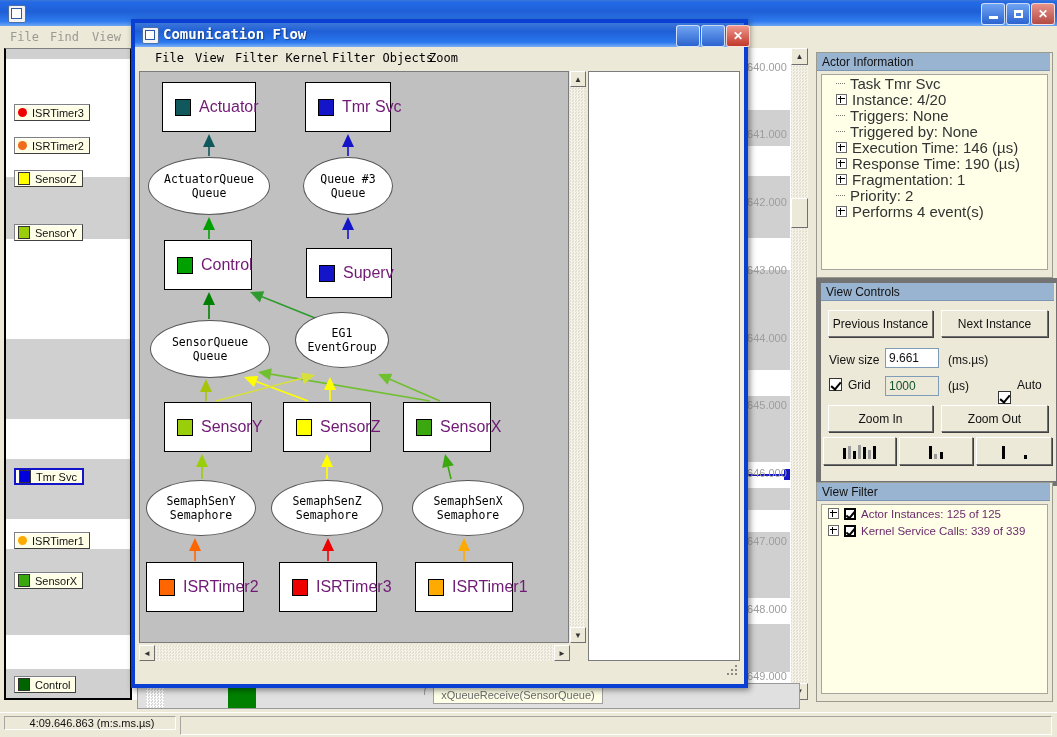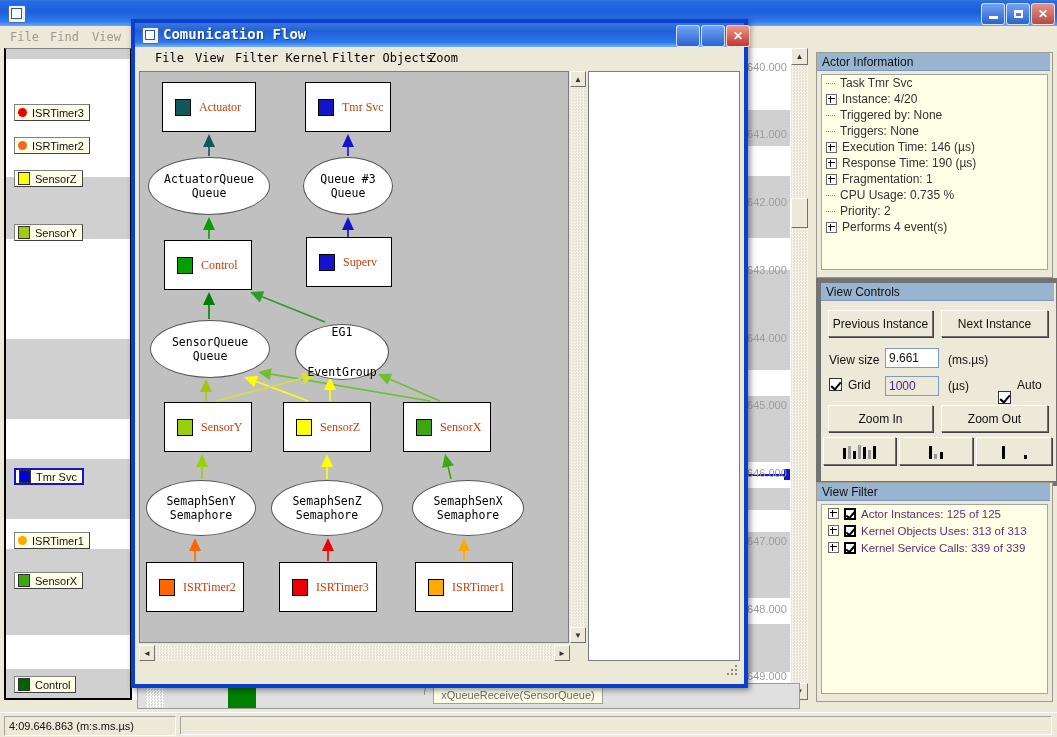--- a/index.html
+++ b/index.html
@@ -118,21 +118,21 @@
     font-size:12px;color:#111;
     display:flex;align-items:center;padding-left:5px;
     box-sizing:border-box;
   }
   #actor-info{left:816px;top:52px;width:235px;height:224px;background:#ece9d8;border:1px solid #9a9a8f;}
   #actor-info-body{
     left:4px;top:21px;width:227px;height:196px;
     background:#ffffe8;border:1px solid #a6a6a0;box-sizing:border-box;
     overflow:hidden;
   }
-  .tree-row{height:16px;display:flex;align-items:center;padding-left:4px;font-size:12px;color:#333;white-space:nowrap;}
+  .tree-row{height:16px;display:flex;align-items:center;padding-left:14px;font-size:15px;color:#333;white-space:nowrap;}
   .tw{
     width:9px;height:9px;border:1px solid #6b6b6b;background:#fff;
     margin-right:5px;flex:0 0 auto;position:relative;
   }
   .tw:before{content:"";position:absolute;left:3px;top:1px;width:1px;height:7px;background:#000;}
   .tw:after{content:"";position:absolute;left:1px;top:3px;width:7px;height:1px;background:#000;}
   .tw-leaf{width:9px;height:9px;margin-right:5px;flex:0 0 auto;position:relative;}
   .tw-leaf:after{content:"";position:absolute;left:0;top:4px;width:9px;height:1px;
      background:repeating-linear-gradient(90deg,#7a7a7a 0 1px,transparent 1px 2px);}
 
@@ -144,41 +144,41 @@
     box-shadow:1px 1px 0 #404040;
     box-sizing:border-box;
     display:flex;align-items:center;justify-content:center;
     font-size:12px;color:#111;
   }
   .txtbox{
     background:#ffffff;border:1px solid #7f9db9;
     box-sizing:border-box;display:flex;align-items:center;padding-left:3px;
     font-size:12px;color:#111;
   }
-  .txtbox.dis{background:#ece9d8;color:#4c1d95;}
+  .txtbox.dis{background:#ece9d8;color:#14532d;}
   .cb{width:13px;height:13px;background:#fff;border:1px solid #333;
       box-sizing:border-box;position:relative;}
   .cb.on:after{
     content:"";position:absolute;left:3px;top:1px;width:4px;height:8px;
     border:solid #000;border-width:0 2px 2px 0;transform:rotate(40deg);
   }
   .vc-lab{font-size:12px;color:#111;}
   .glyph{display:flex;align-items:flex-end;justify-content:center;gap:2px;height:16px;}
   .glyph b{display:block;width:3px;background:#000;}
   .glyph s{display:block;width:3px;background:#9b9b9b;}
 
   #view-filter{left:816px;top:482px;width:235px;height:218px;background:#ece9d8;border:1px solid #9a9a8f;}
   #view-filter-body{left:4px;top:21px;width:227px;height:190px;background:#ffffe8;border:1px solid #a6a6a0;box-sizing:border-box;overflow:hidden;}
   .vf-row{height:17px;display:flex;align-items:center;padding-left:6px;font-size:11.5px;color:#6b2a6b;white-space:nowrap;}
   .cbs{width:12px;height:12px;border:2px solid #000;background:#fff;margin-right:5px;position:relative;flex:0 0 auto;box-sizing:border-box;}
   .cbs:after{content:"";position:absolute;left:2px;top:0px;width:3px;height:7px;border:solid #000;border-width:0 2px 2px 0;transform:rotate(40deg);}
 
   
   #statusbar{left:0;top:712px;width:1057px;height:25px;background:#ece9d8;border-top:1px solid #fff;}
-  #status-cell1{left:4px;top:3px;width:172px;height:20px;border:1px solid #a6a6a0;border-right-color:#fff;border-bottom-color:#fff;box-sizing:border-box;display:flex;align-items:center;padding-left:4px;}
+  #status-cell1{left:4px;top:3px;width:172px;height:14px;border:1px solid #a6a6a0;border-right-color:#fff;border-bottom-color:#fff;box-sizing:border-box;display:flex;align-items:center;padding-left:4px;justify-content:center;}
   #status-cell2{left:180px;top:3px;width:872px;height:19px;border:1px solid #a6a6a0;border-right-color:#fff;border-bottom-color:#fff;box-sizing:border-box;}
   #status-text{font-size:11px;color:#111;white-space:nowrap;}
 
   
   #bottom-strip{left:137px;top:683px;width:663px;height:26px;background:#e0e0e0;border:1px solid #9a9a9a;box-sizing:border-box;overflow:hidden;}
   #green-block{left:90px;top:1px;width:28px;height:24px;background:#008000;}
   #hatch-block{left:8px;top:1px;width:18px;height:24px;
     background:repeating-conic-gradient(#ffffff 0% 25%, #d8d8d8 0% 50%) 0 0/3px 3px;}
   #tooltip{
     left:433px;top:686px;width:170px;height:18px;
@@ -227,21 +227,21 @@
   #cf-side-panel{left:453px;top:2px;width:152px;height:590px;background:#ffffff;border:1px solid #7c7c7c;box-sizing:border-box;}
   #cf-grip{left:592px;top:596px;width:12px;height:12px;}
   #cf-grip i{position:absolute;width:2px;height:2px;background:#8b8b83;}
 
   
   .node-box{
     background:#ffffff;border:1px solid #000;box-sizing:border-box;
     display:flex;align-items:center;padding-left:12px;
   }
   .node-box .sw{width:14px;height:15px;border:1px solid #000;margin-right:8px;flex:0 0 auto;}
-  .node-box .lbl{font-family:Liberation Serif, serif;font-size:12px;color:#c2410c;white-space:nowrap;}
+  .node-box .lbl{font-family:Liberation Sans, sans-serif;font-size:16px;color:#701a75;white-space:nowrap;}
   .node-ell{
     background:#ffffff;border:1.5px solid #555;border-radius:50%;
     box-sizing:border-box;
     display:flex;flex-direction:column;align-items:center;justify-content:center;
     font-family:"DejaVu Sans Mono", monospace;font-size:11.5px;color:#000;line-height:14px;
   }
   svg.edges{position:absolute;left:0;top:0;width:430px;height:572px;pointer-events:none;}
 </style>
 </head>
 <body>
@@ -352,41 +352,37 @@
         <div class="tree-row">
           <span class="tw-leaf"></span>
           <span>Task Tmr Svc</span>
         </div>
         <div class="tree-row">
           <span class="tw"></span>
           <span>Instance: 4/20</span>
         </div>
         <div class="tree-row">
           <span class="tw-leaf"></span>
+          <span>Triggers: None</span>
+        </div>
+        <div class="tree-row">
+          <span class="tw-leaf"></span>
           <span>Triggered by: None</span>
-        </div>
-        <div class="tree-row">
-          <span class="tw-leaf"></span>
-          <span>Triggers: None</span>
         </div>
         <div class="tree-row">
           <span class="tw"></span>
           <span>Execution Time: 146 (µs)</span>
         </div>
         <div class="tree-row">
           <span class="tw"></span>
           <span>Response Time: 190 (µs)</span>
         </div>
         <div class="tree-row">
           <span class="tw"></span>
           <span>Fragmentation: 1</span>
-        </div>
-        <div class="tree-row">
-          <span class="tw-leaf"></span>
-          <span>CPU Usage: 0.735 %</span>
         </div>
         <div class="tree-row">
           <span class="tw-leaf"></span>
           <span>Priority: 2</span>
         </div>
         <div class="tree-row">
           <span class="tw"></span>
           <span>Performs 4 event(s)</span>
         </div>
       </div>
@@ -443,25 +439,20 @@
     <div class="abs panel-hdr" style="left:0;top:0;width:233px">View Filter</div>
     <div class="abs" id="view-filter-body">
         <div class="vf-row">
           <span class="tw"></span>
           <span class="cbs"></span>
           <span>Actor Instances: 125 of 125</span>
         </div>
         <div class="vf-row">
           <span class="tw"></span>
           <span class="cbs"></span>
-          <span>Kernel Objects Uses: 313 of 313</span>
-        </div>
-        <div class="vf-row">
-          <span class="tw"></span>
-          <span class="cbs"></span>
           <span>Kernel Service Calls: 339 of 339</span>
         </div>
       </div>
   </div>
 
   <div class="abs" id="statusbar">
     <div class="abs" id="status-cell1">
       <span id="status-text">4:09.646.863 (m:s.ms.µs)</span>
     </div>
     <div class="abs" id="status-cell2"></div>
@@ -583,29 +574,29 @@
             <div>Queue</div>
           </div>
           <div class="abs node-ell" style="left: 163px; top: 85px; width: 90px; height: 58px;">
             <div>Queue #3</div>
             <div>Queue</div>
           </div>
           <div class="abs node-box" style="left: 24px; top: 168px; width: 88px; height: 50px;">
             <span class="sw" style="background: rgb(0, 160, 0);"></span>
             <span class="lbl">Control</span>
           </div>
-          <div class="abs node-box" style="left: 166px; top: 165px; width: 86px; height: 50px;">
+          <div class="abs node-box" style="left: 166px; top: 176px; width: 86px; height: 50px;">
             <span class="sw" style="background: rgb(20, 20, 200);"></span>
             <span class="lbl">Superv</span>
           </div>
           <div class="abs node-ell" style="left: 10px; top: 248px; width: 120px; height: 58px;">
             <div>SensorQueue</div>
             <div>Queue</div>
           </div>
-          <div class="abs node-ell" style="left: 155px; top: 252px; width: 94px; height: 56px; justify-content: space-between;">
+          <div class="abs node-ell" style="left: 155px; top: 240px; width: 94px; height: 56px;">
             <div>EG1</div>
             <div>EventGroup</div>
           </div>
           <div class="abs node-box" style="left: 24px; top: 330px; width: 88px; height: 50px;">
             <span class="sw" style="background: rgb(154, 205, 10);"></span>
             <span class="lbl">SensorY</span>
           </div>
           <div class="abs node-box" style="left: 143px; top: 330px; width: 88px; height: 50px;">
             <span class="sw" style="background: rgb(255, 255, 0);"></span>
             <span class="lbl">SensorZ</span>

